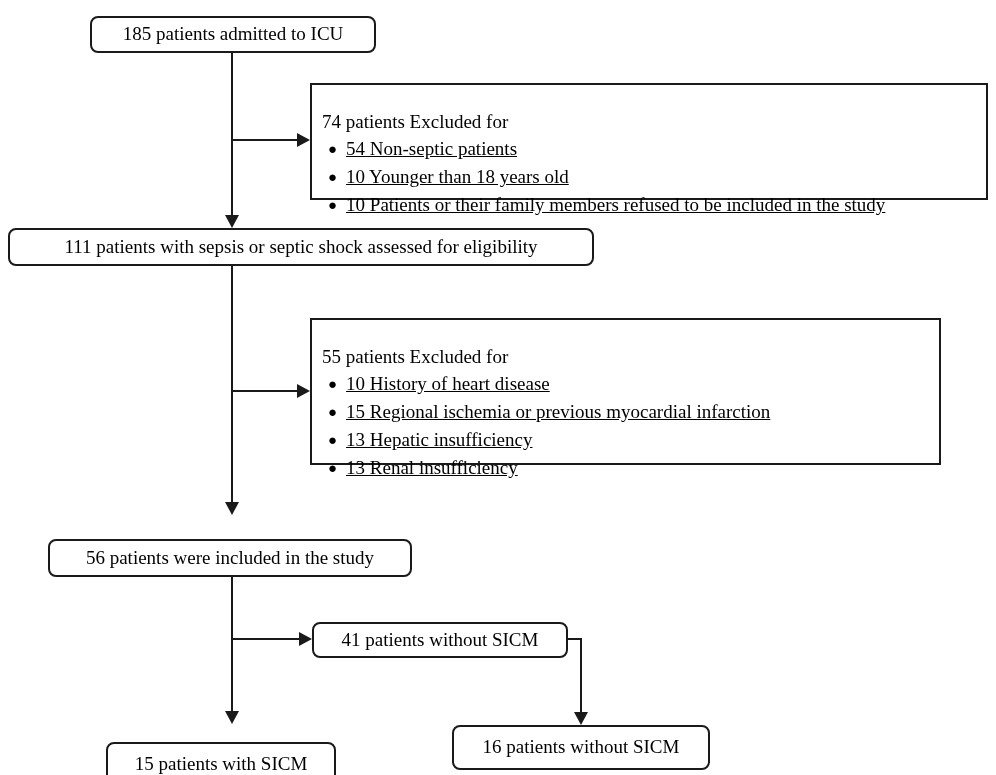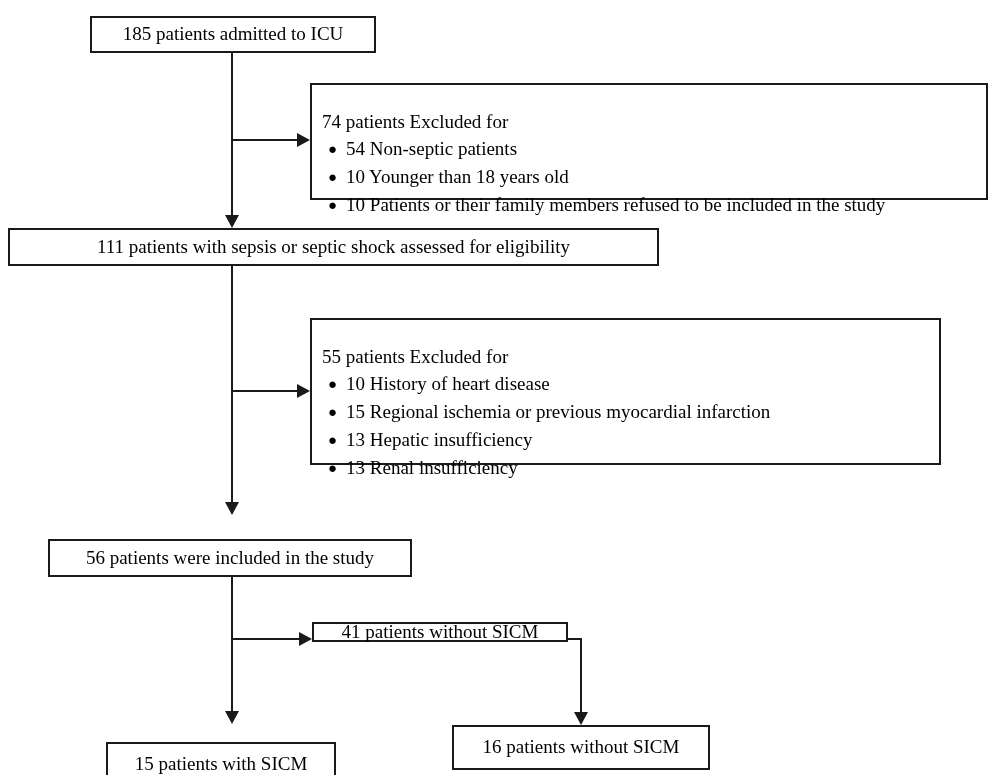--- a/index.html
+++ b/index.html
@@ -23,33 +23,35 @@
     background: #ffffff;
     font-size: 19px;
     line-height: 1.2;
   }
   .fbox.center {
     display: flex;
     align-items: center;
     justify-content: center;
     text-align: left;
     white-space: nowrap;
+    border-radius: 8px;
   }
   .fbox.listbox {
     padding: 3px 10px;
   }
   .listbox .ltitle {
     line-height: 27px;
     white-space: nowrap;
     margin-top: 20px;
   }
   .listbox .lrow {
     line-height: 27px;
     padding-left: 6px;
     white-space: nowrap;
+    text-decoration: underline;
   }
   .bullet {
     display: inline-block;
     font-size: 15px;
     margin-right: 9px;
     vertical-align: 1px;
   }
   .line {
     position: absolute;
     background: #1a1a1a;
@@ -65,24 +67,24 @@
     position: absolute;
     width: 0; height: 0;
     border-top: 7px solid transparent;
     border-bottom: 7px solid transparent;
     border-left: 13px solid #1a1a1a;
   }
 
   
   #box-admitted    { left: 90px;  top: 16px;  width: 286px; height: 37px; }
   #box-excluded1   { left: 310px; top: 83px;  width: 678px; height: 117px; }
-  #box-eligibility { left: 8px;   top: 228px; width: 651px; height: 38px; }
+  #box-eligibility { left: 8px;   top: 228px; width: 586px; height: 38px; }
   #box-excluded2   { left: 310px; top: 318px; width: 631px; height: 147px; }
   #box-included    { left: 48px;  top: 515px; width: 364px; height: 38px; margin-top: 24px; }
-  #box-nosicm41    { left: 312px; top: 622px; width: 256px; height: 20px; }
+  #box-nosicm41    { left: 312px; top: 622px; width: 256px; height: 36px; }
   #box-sicm15      { left: 106px; top: 724px; width: 230px; height: 44px; margin-top: 18px; }
   #box-nosicm16    { left: 452px; top: 725px; width: 258px; height: 45px; }
 
   
   #v1 { left: 231px; top: 53px;  width: 2px; height: 162px; }
   #a1 { left: 225px; top: 215px; }
   #h1 { left: 231px; top: 139px; width: 66px; height: 2px; }
   #ar1 { left: 297px; top: 133px; }
   #v2 { left: 231px; top: 266px; width: 2px; height: 236px; }
   #a2 { left: 225px; top: 502px; }

